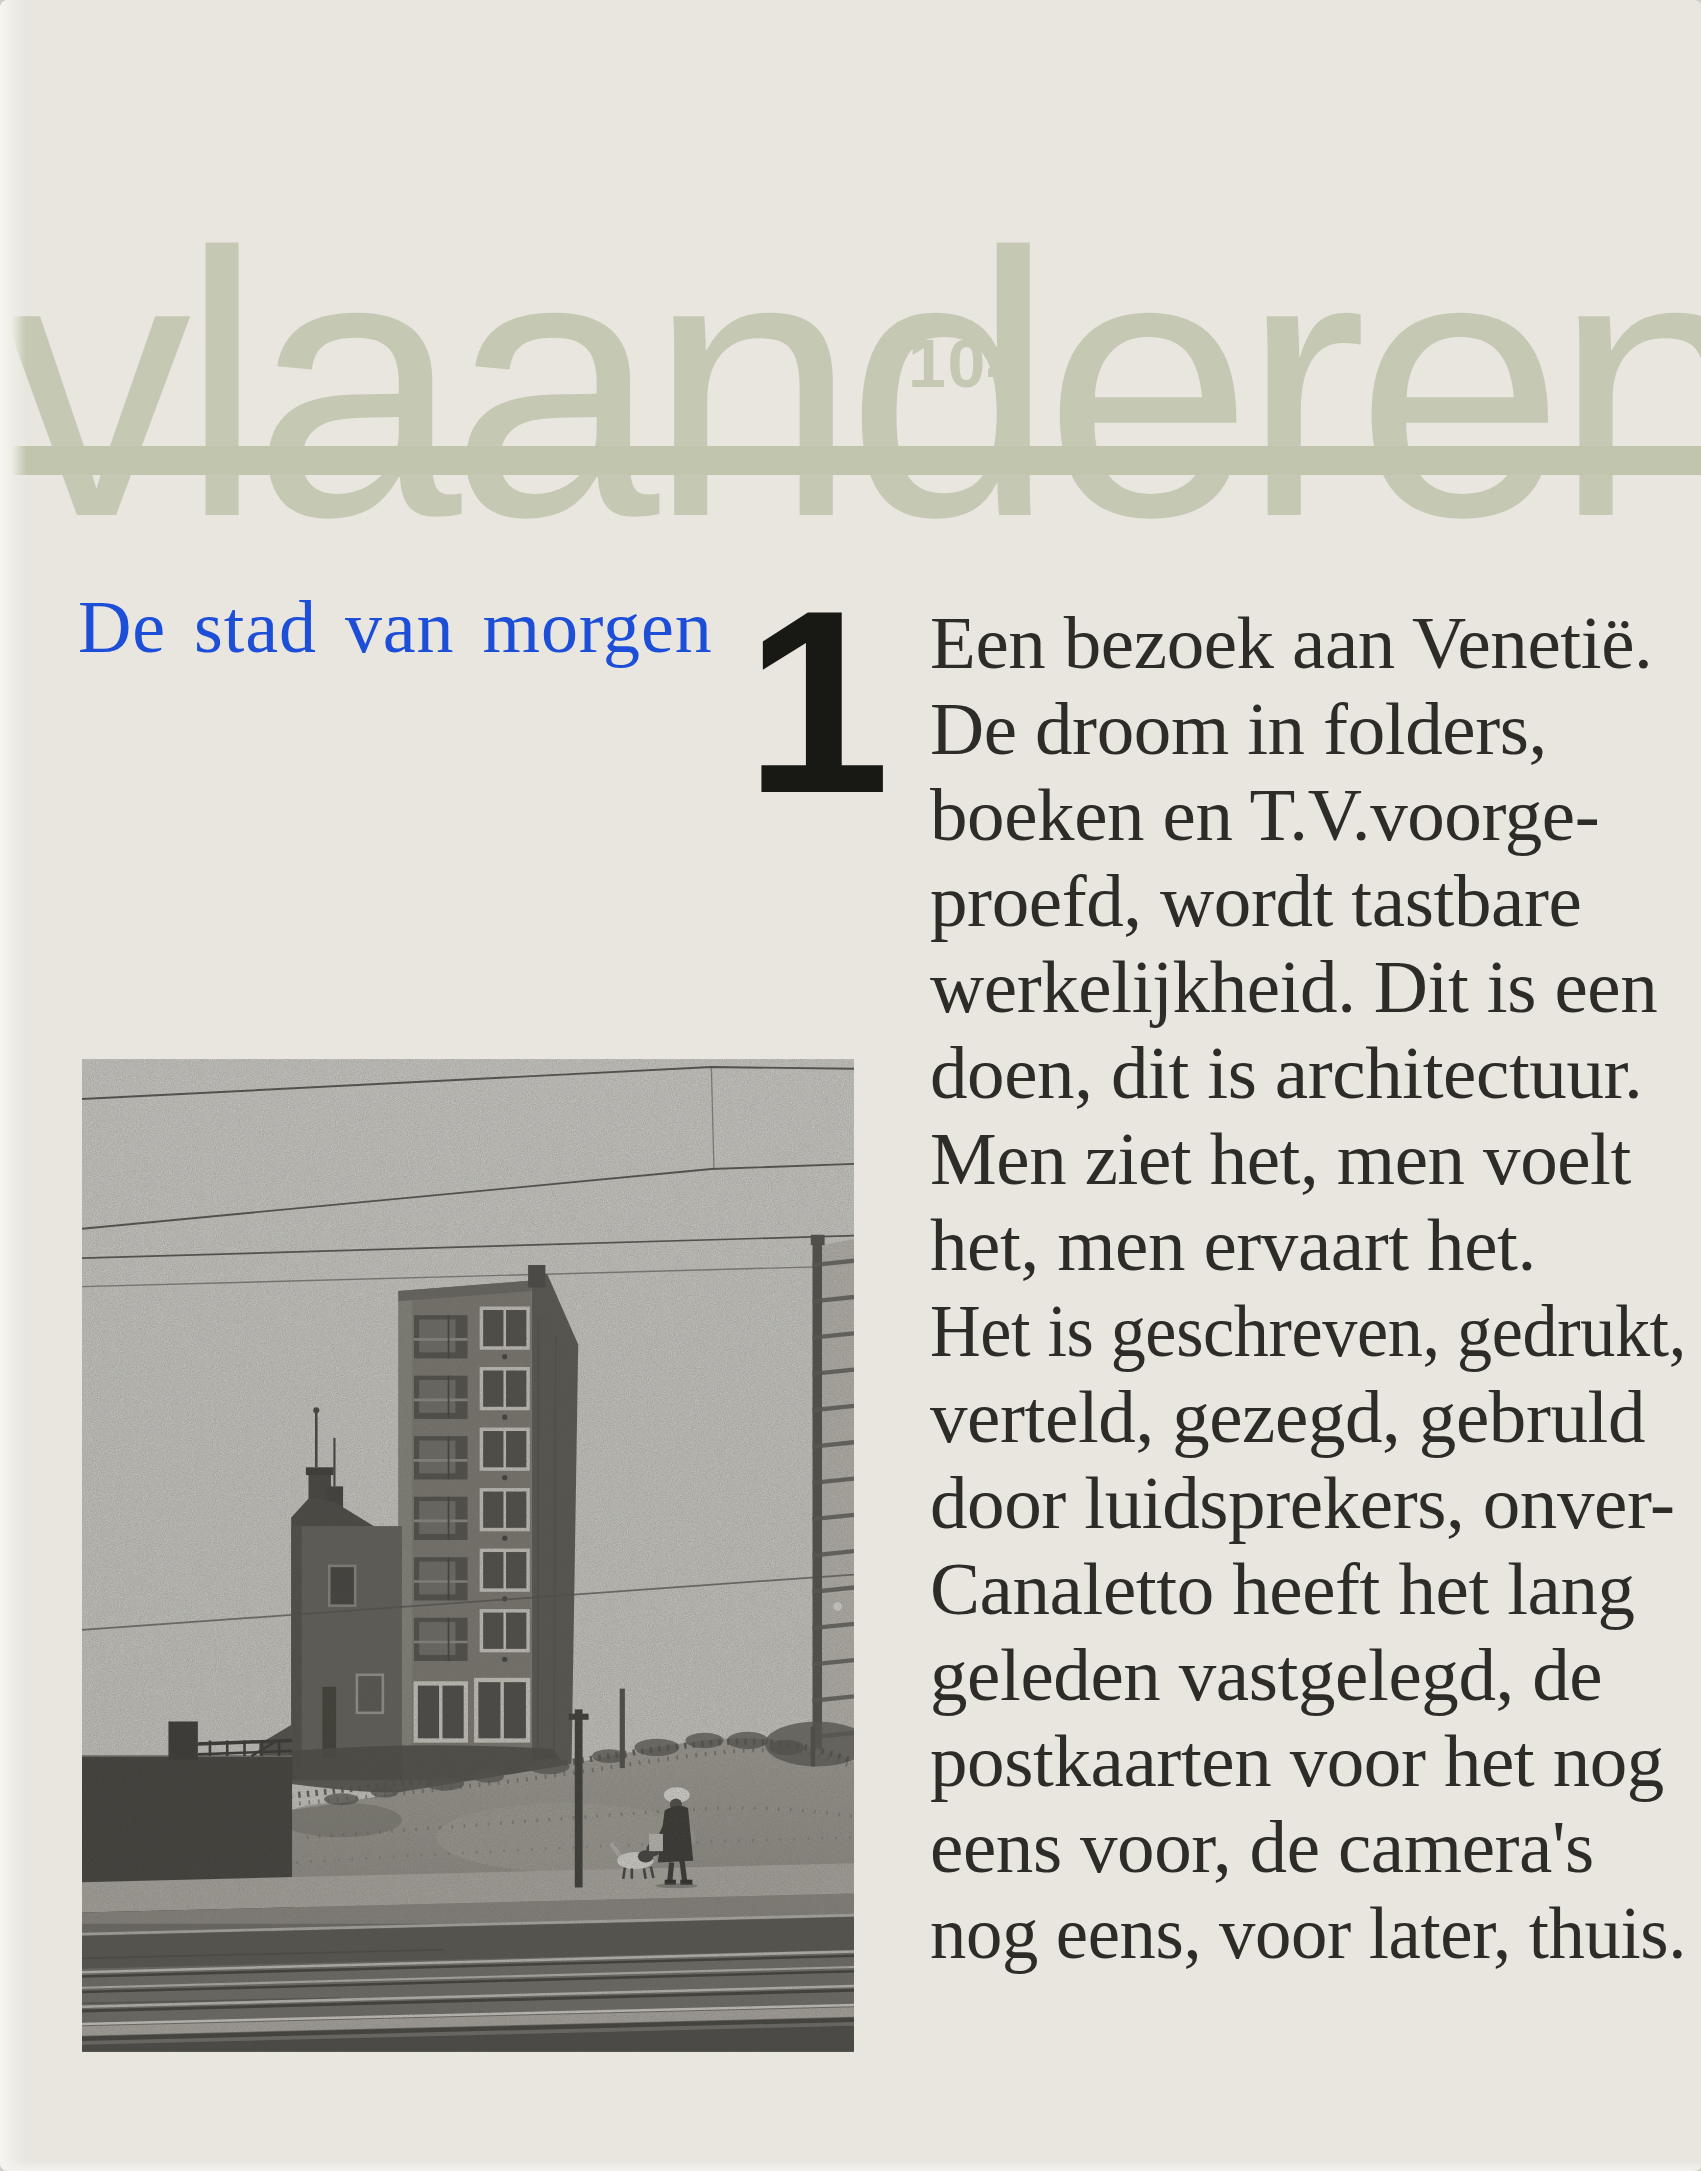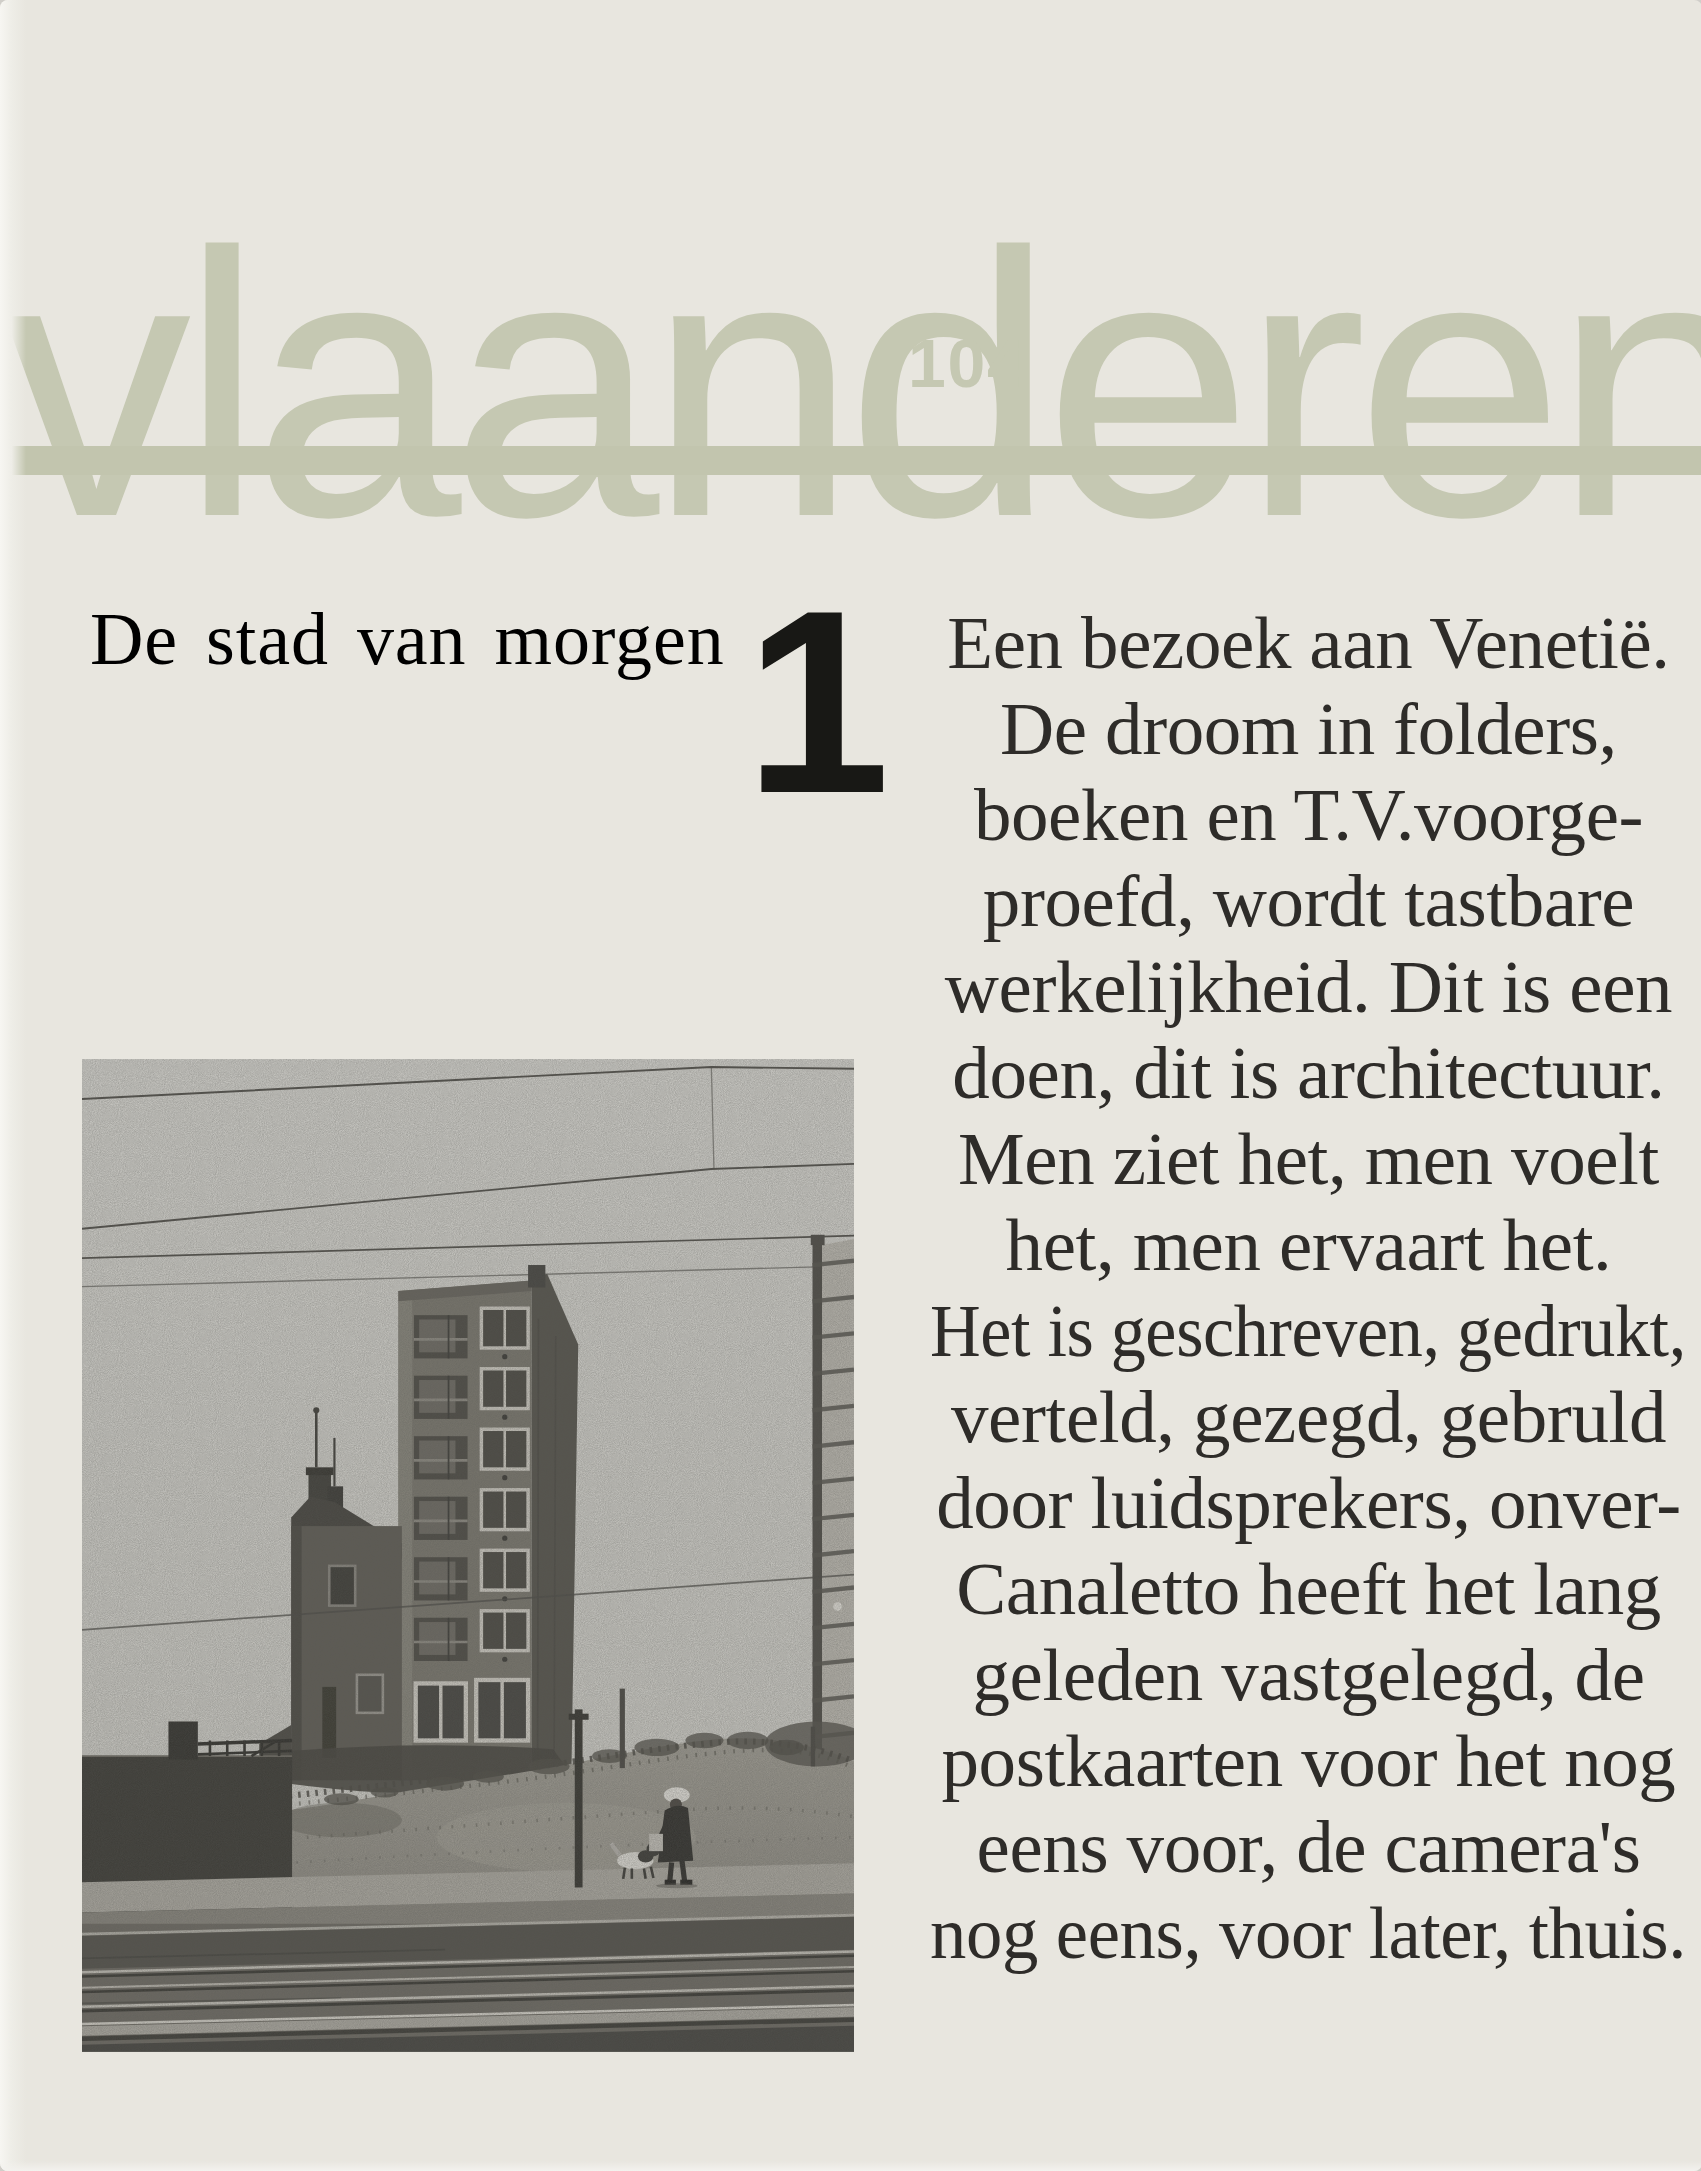--- a/index.html
+++ b/index.html
@@ -28,37 +28,37 @@
     position:absolute; top:329px; left:908px;
     font-family:"Liberation Sans", sans-serif; font-weight:700;
     font-size:68px; line-height:1; letter-spacing:1.7px;
     color:#c5c8b2;
   }
   .rule {
     position:absolute; top:446px; left:0; width:100%; height:28.5px;
     background:#c2c5ae;
   }
   .heading {
-    position:absolute; top:586px; left:74px; margin:16px;
+    position:absolute; top:586px; left:74px; margin:4px;
     font-family:"Liberation Serif", serif; font-weight:400;
     font-size:74px; line-height:1; letter-spacing:0.9px; word-spacing:8.6px;
-    color:#000000; white-space:nowrap;
+    color:#1d4ed8; white-space:nowrap;
   }
   .secnum {
     position:absolute; top:571px; left:745px;
     font-family:"Liberation Sans", sans-serif; font-weight:700;
     font-size:261px; line-height:1; color:#181815;
   }
   .bodycol {
     position:absolute; top:600px; left:930px; width:757px;
     font-family:"Liberation Serif", serif; font-weight:400;
     font-size:75px; line-height:86px; letter-spacing:-0.4px;
     color:#2e2c29;
   }
-  .bodycol .line { height:86px; white-space:nowrap;text-align:center; }
+  .bodycol .line { height:86px; white-space:nowrap; }
   .bodycol .fit { display:inline-block; transform-origin:0 70%; }
   figure.photo {
     position:absolute; left:82px; top:1059px; width:772px; height:993px;
     margin:0; padding:0;
   }
   figure.photo svg { display:block; width:772px; height:993px; }
 </style>
 </head>
 <body>
 

